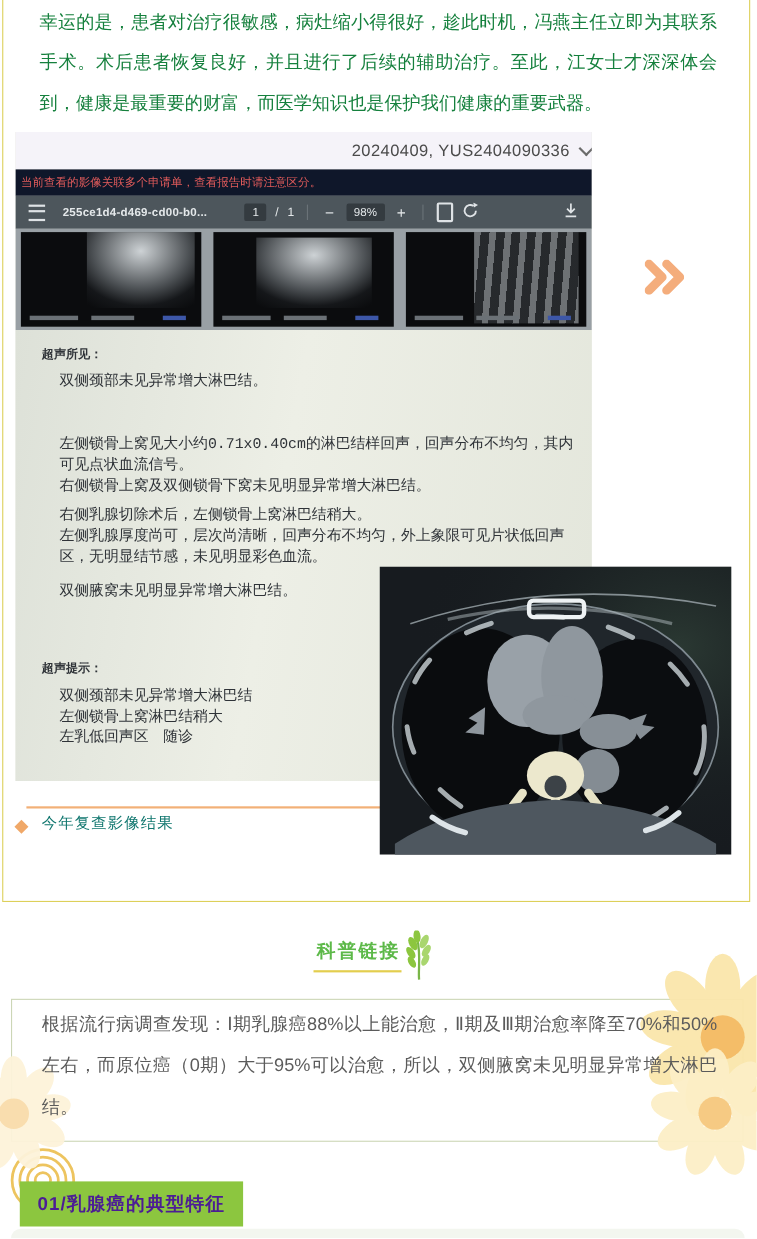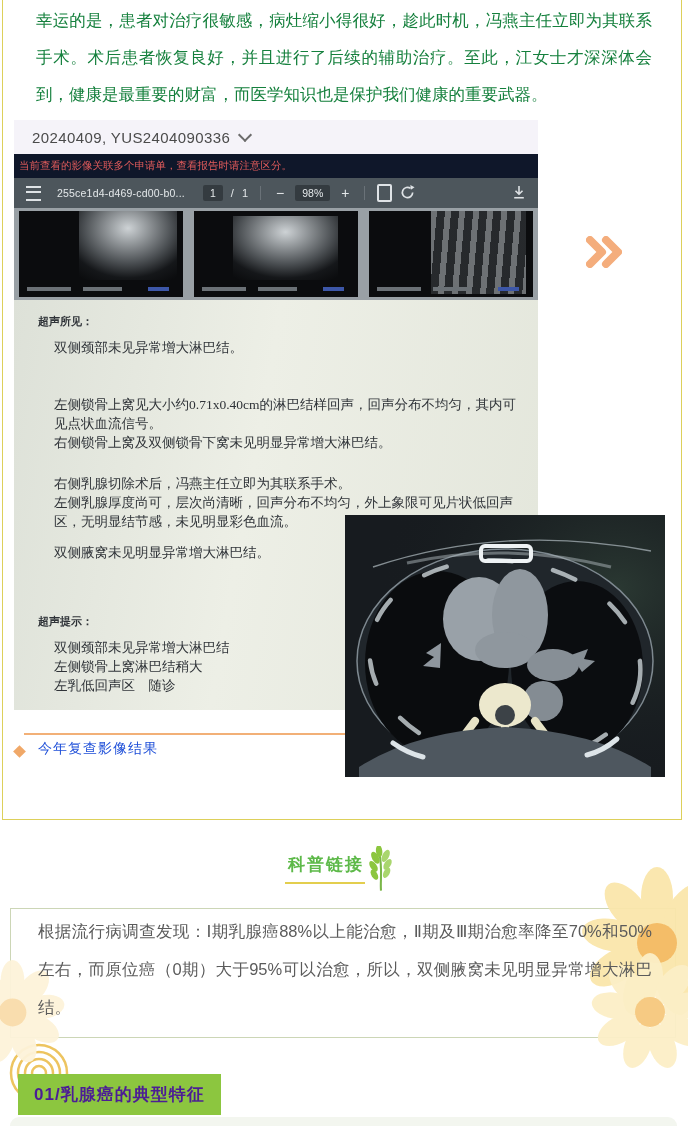--- a/index.html
+++ b/index.html
@@ -10,40 +10,40 @@
   
   .card{left:2px;top:-16px;width:678px;height:834px;border:1px solid #ddd05a;background:#fff;z-index:0;}
 
   
   .intro{left:36px;top:2px;width:616px;margin:0;font-size:16.5px;line-height:37px;
          color:#15803d;text-align:justify;z-index:2;}
 
   
   .cap-line{left:24px;top:733px;width:516px;height:2px;background:#f2b077;z-index:1;}
   .cap-bullet{left:15px;top:747px;width:9px;height:9px;background:#f0a868;transform:rotate(45deg);z-index:2;}
-  .cap-text{left:38px;top:740px;font-size:14px;color:#1d4ed8;z-index:2;letter-spacing:1px;}
+  .cap-text{left:38px;top:740px;font-size:14px;color:#0f766e;z-index:2;letter-spacing:1px;}
 
   
   .chevrons{left:586px;top:236px;z-index:2;}
 
   
   .photo{left:14px;top:120px;width:524px;height:590px;z-index:2;overflow:hidden;background:#e9ebe4;}
   .ph-header{position:absolute;left:0;top:0;width:100%;height:34px;background:#f5f3f9;
              display:flex;align-items:center;gap:10px;padding-left:18px;box-sizing:border-box;
-             font-size:15px;color:#4b4b4b;letter-spacing:.4px;}
+             font-size:15px;color:#4b4b4b;letter-spacing:.4px;justify-content:flex-end;}
   .chev-down{width:8px;height:8px;border-right:2px solid #6b6b6b;border-bottom:2px solid #6b6b6b;
              transform:rotate(45deg);margin-top:-4px;}
   .ph-notice{position:absolute;left:0;top:34px;width:100%;height:24px;background:#0f172a;
              font-size:10.5px;color:#e15b5b;display:flex;align-items:center;padding-left:5px;box-sizing:border-box;}
   .ph-toolbar{position:absolute;left:0;top:58px;width:100%;height:30px;background:#4d565c;
               display:flex;align-items:center;box-sizing:border-box;padding:0 12px;
               color:#e4e8ea;font-size:11px;gap:8px;}
   .tb-menu{width:15px;height:11px;border-top:2px solid #dfe3e6;border-bottom:2px solid #dfe3e6;position:relative;margin-right:8px;}
   .tb-menu i{position:absolute;left:0;top:3px;width:100%;height:2px;background:#dfe3e6;}
-  .tb-file{font-weight:normal;font-size:10.5px;letter-spacing:.2px;margin-right:10px;white-space:nowrap;}
+  .tb-file{font-weight:bold;font-size:10.5px;letter-spacing:.2px;margin-right:26px;white-space:nowrap;}
   .tb-box{background:#343b40;padding:2px 7px;border-radius:2px;font-size:10.5px;}
   .tb-btn{font-size:14px;padding:0 3px;cursor:default;}
   .tb-div{width:1px;height:14px;background:#6a7278;margin:0 4px;}
   .tb-fit{width:11px;height:14px;border:2px solid #dfe3e6;border-radius:2px;}
   .tb-spacer{flex:1;}
   .ph-thumbs{position:absolute;left:0;top:88px;width:100%;height:92px;background:#99a0a5;
              display:flex;gap:11px;padding:3px 5px;box-sizing:border-box;}
   .thumb{position:relative;flex:1;height:86px;background:#0b0c0e;overflow:hidden;}
   .blob{position:absolute;background:radial-gradient(80% 90% at 50% 25%,rgba(216,221,224,.95),
         rgba(132,139,144,.55) 55%,rgba(50,55,60,.25) 80%,rgba(0,0,0,0) 100%);}
@@ -53,23 +53,23 @@
       repeating-linear-gradient(95deg,rgba(190,196,200,.55) 0 6px,rgba(90,96,101,.35) 6px 14px);}
   .meta{position:absolute;bottom:6px;left:8px;right:8px;height:4px;}
   .meta .m1{position:absolute;left:0;width:30%;height:100%;background:#6b7176;}
   .meta .m2{position:absolute;left:38%;width:26%;height:100%;background:#6b7176;}
   .meta .m3{position:absolute;right:4%;width:14%;height:100%;background:#3d57a8;}
   .ph-body{position:absolute;left:0;top:180px;width:100%;height:410px;box-sizing:border-box;
            background:linear-gradient(100deg,#dde1d8,#edefe6 45%,#e3e6db);
            padding:14px 14px 0 24px;font-family:"Liberation Serif",serif;color:#2f3338;}
   .rp-title{font-size:11px;font-weight:bold;margin:0 0 9px 0;}
   .rp-title.imp{margin-top:52px;}
-  .rp-line{margin:0;padding-left:16px;font-size:13.5px;line-height:19px;}
+  .rp-line{margin:0;padding-left:16px;font-size:13.5px;line-height:19px;font-family:Liberation Mono, monospace;}
   .rp-line.g1{margin-bottom:38px;}
-  .rp-line.g2{margin-bottom:22px;}
+  .rp-line.g2{margin-bottom:8px;}
   .rp-line.g3{margin-bottom:12px;}
 
   
   .ct{left:345px;top:515px;width:320px;height:262px;z-index:3;}
 
   
   .sci-label{left:288px;top:853px;font-size:17px;font-weight:bold;color:#5db949;letter-spacing:2px;z-index:2;text-align:right;}
   .sci-underline{left:285px;top:882px;width:80px;height:2px;background:#e3ce4e;z-index:2;}
   .wheat{left:366px;top:846px;z-index:2;}
 
@@ -154,21 +154,21 @@
             <span class="m2"></span>
             <span class="m3"></span>
           </div>
       </div>
     </div>
     <div class="ph-body">
       <div class="rp-title">超声所见：</div>
       <p class="rp-line g1">双侧颈部未见异常增大淋巴结。</p>
       <p class="rp-line">左侧锁骨上窝见大小约0.71x0.40cm的淋巴结样回声，回声分布不均匀，其内可见点状血流信号。</p>
       <p class="rp-line g2">右侧锁骨上窝及双侧锁骨下窝未见明显异常增大淋巴结。</p>
-      <p class="rp-line">右侧乳腺切除术后，冯燕主任立即为其联系手术。</p>
+      <p class="rp-line">右侧乳腺切除术后，左侧锁骨上窝淋巴结稍大。</p>
       <p class="rp-line g3">左侧乳腺厚度尚可，层次尚清晰，回声分布不均匀，外上象限可见片状低回声区，无明显结节感，未见明显彩色血流。</p>
       <p class="rp-line">双侧腋窝未见明显异常增大淋巴结。</p>
       <div class="rp-title imp">超声提示：</div>
       <p class="rp-line">双侧颈部未见异常增大淋巴结</p>
       <p class="rp-line">左侧锁骨上窝淋巴结稍大</p>
       <p class="rp-line">左乳低回声区　随诊</p>
     </div>
   </div>
 
   <svg class="abs ct" viewBox="0 0 320 262">

